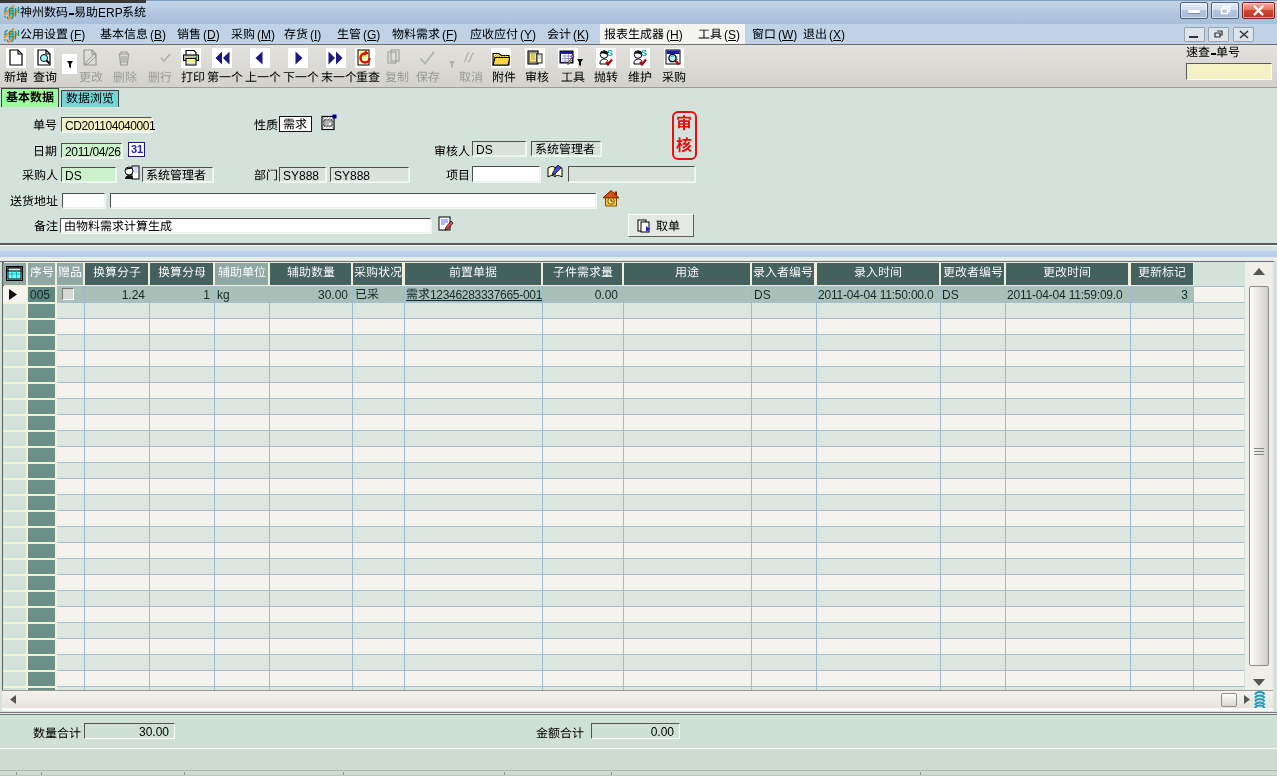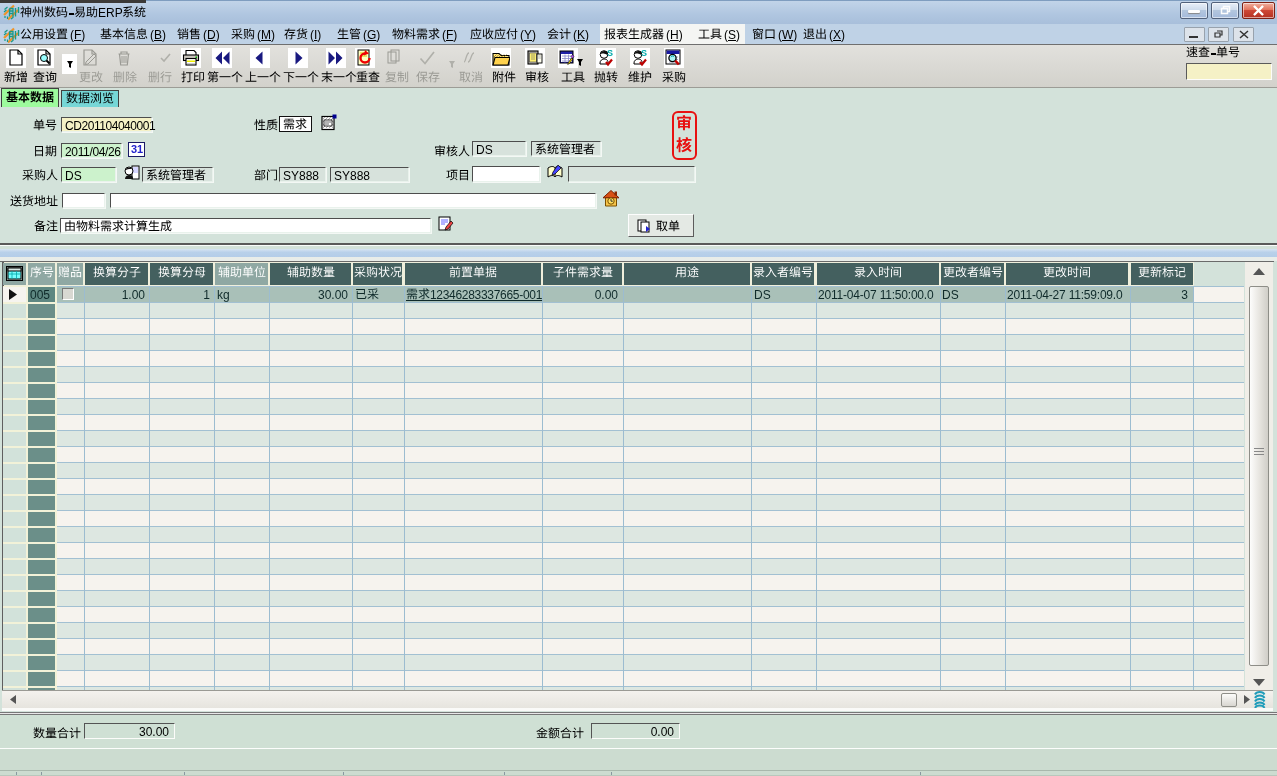--- a/index.html
+++ b/index.html
@@ -948,43 +948,43 @@
 <div style="position:absolute;left:353px;top:287px;width:51px;height:15px;background:#a9c0b8"></div>
 <div style="position:absolute;left:405px;top:287px;width:137px;height:15px;background:#a9c0b8"></div>
 <div style="position:absolute;left:543px;top:287px;width:80px;height:15px;background:#a9c0b8"></div>
 <div style="position:absolute;left:624px;top:287px;width:127px;height:15px;background:#a9c0b8"></div>
 <div style="position:absolute;left:752px;top:287px;width:64px;height:15px;background:#a9c0b8"></div>
 <div style="position:absolute;left:817px;top:287px;width:123px;height:15px;background:#a9c0b8"></div>
 <div style="position:absolute;left:941px;top:287px;width:64px;height:15px;background:#a9c0b8"></div>
 <div style="position:absolute;left:1006px;top:287px;width:124px;height:15px;background:#a9c0b8"></div>
 <div style="position:absolute;left:1131px;top:287px;width:62px;height:15px;background:#a9c0b8"></div>
 <div style="position:absolute;left:62px;top:288px;width:12px;height:12px;background:#d8d8d2;border-top:1.5px solid #777;border-left:1.5px solid #777;border-bottom:1.5px solid #fff;border-right:1.5px solid #fff"></div>
-<div class="lt" style="left:120px;top:288px;font-size:12px;color:#0f2a2a;text-align:right;width:25px">1.00</div>
+<div class="lt" style="left:120px;top:288px;font-size:12px;color:#0f2a2a;text-align:right;width:25px">1.24</div>
 <div class="lt" style="left:185px;top:288px;font-size:12px;color:#0f2a2a;text-align:right;width:25px">1</div>
 <div class="lt" style="left:217px;top:288px;font-size:12px;color:#0f2a2a;">kg</div>
 <div class="lt" style="left:290px;top:288px;font-size:12px;color:#0f2a2a;text-align:right;width:58px">30.00</div>
 <svg class="ct " style="left:355.0px;top:288.0px" width="25.0" height="15.0">
     <g fill="#0f2a2a" transform="translate(0,10.37) scale(12)">
       <use href="#g5df2" x="0.000"></use>
       <use href="#g91c7" x="1.000"></use>
     </g>
   </svg>
 <svg class="ct ul" style="left:406.0px;top:288.0px" width="25.0" height="15.0">
     <g fill="#0f2a2a" transform="translate(0,10.37) scale(12)">
       <use href="#g9700" x="0.000"></use>
       <use href="#g6c42" x="1.000"></use>
     </g>
   </svg>
 <div class="lt" style="left:430px;top:288px;font-size:12px;color:#0f2a2a;letter-spacing:-0.3px"><span style="text-decoration:underline">12346283337665-001</span></div>
 <div style="position:absolute;left:406px;top:300px;width:132px;height:1px;background:#0f2a2a"></div>
 <div class="lt" style="left:560px;top:288px;font-size:12px;color:#0f2a2a;text-align:right;width:58px">0.00</div>
 <div class="lt" style="left:754px;top:288px;font-size:12px;color:#0f2a2a;">DS</div>
-<div class="lt" style="left:818px;top:288px;font-size:12px;color:#0f2a2a;width:121px;overflow:hidden;letter-spacing:-0.2px">2011-04-07 11:50:00.0</div>
+<div class="lt" style="left:818px;top:288px;font-size:12px;color:#0f2a2a;width:121px;overflow:hidden;letter-spacing:-0.2px">2011-04-04 11:50:00.0</div>
 <div class="lt" style="left:942px;top:288px;font-size:12px;color:#0f2a2a;">DS</div>
-<div class="lt" style="left:1007px;top:288px;font-size:12px;color:#0f2a2a;width:121px;overflow:hidden;letter-spacing:-0.2px">2011-04-27 11:59:09.0</div>
+<div class="lt" style="left:1007px;top:288px;font-size:12px;color:#0f2a2a;width:121px;overflow:hidden;letter-spacing:-0.2px">2011-04-04 11:59:09.0</div>
 <div class="lt" style="left:1160px;top:288px;font-size:12px;color:#0f2a2a;text-align:right;width:28px">3</div>
 <div style="position:absolute;left:1245px;top:262px;width:28px;height:428px;background:#f0eee8"></div>
 <svg width="12" height="7" viewBox="0 0 12 7" style="position:absolute;left:1253px;top:268px">
     <path d="M6 0 L12 7 H0 Z" fill="#555"></path>
   </svg>
 <div style="position:absolute;left:1249px;top:286px;width:20px;height:380px;background:linear-gradient(90deg,#fdfdfc,#e8e6e1 50%,#d0cec8);border:1px solid #8e8e88;border-radius:2px"></div>
 <div style="position:absolute;left:1254px;top:448px;width:10px;height:1px;background:#888"></div>
 <div style="position:absolute;left:1254px;top:451px;width:10px;height:1px;background:#888"></div>
 <div style="position:absolute;left:1254px;top:454px;width:10px;height:1px;background:#888"></div>
 <svg width="12" height="7" viewBox="0 0 12 7" style="position:absolute;left:1253px;top:679px">

